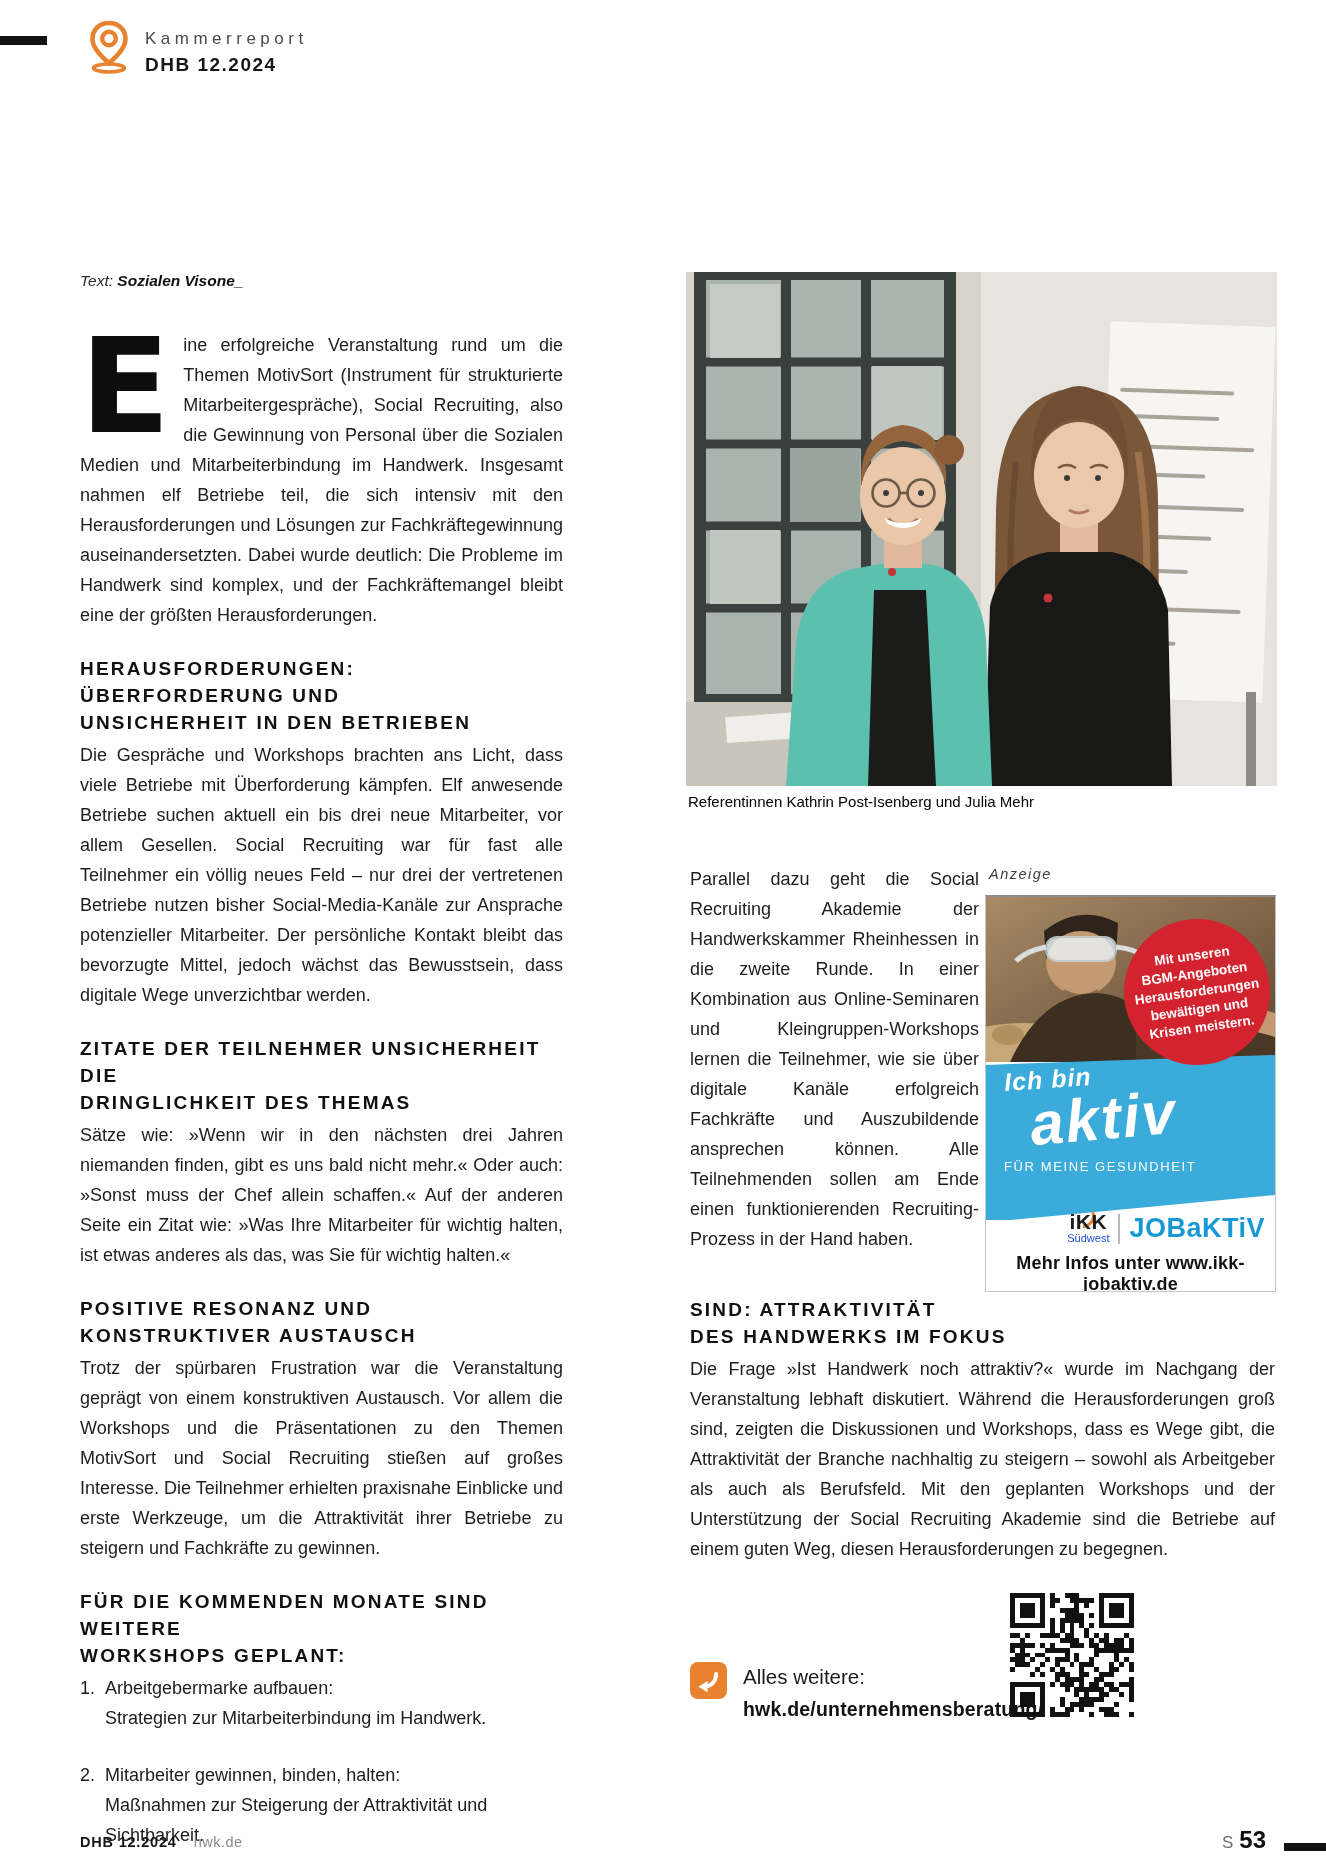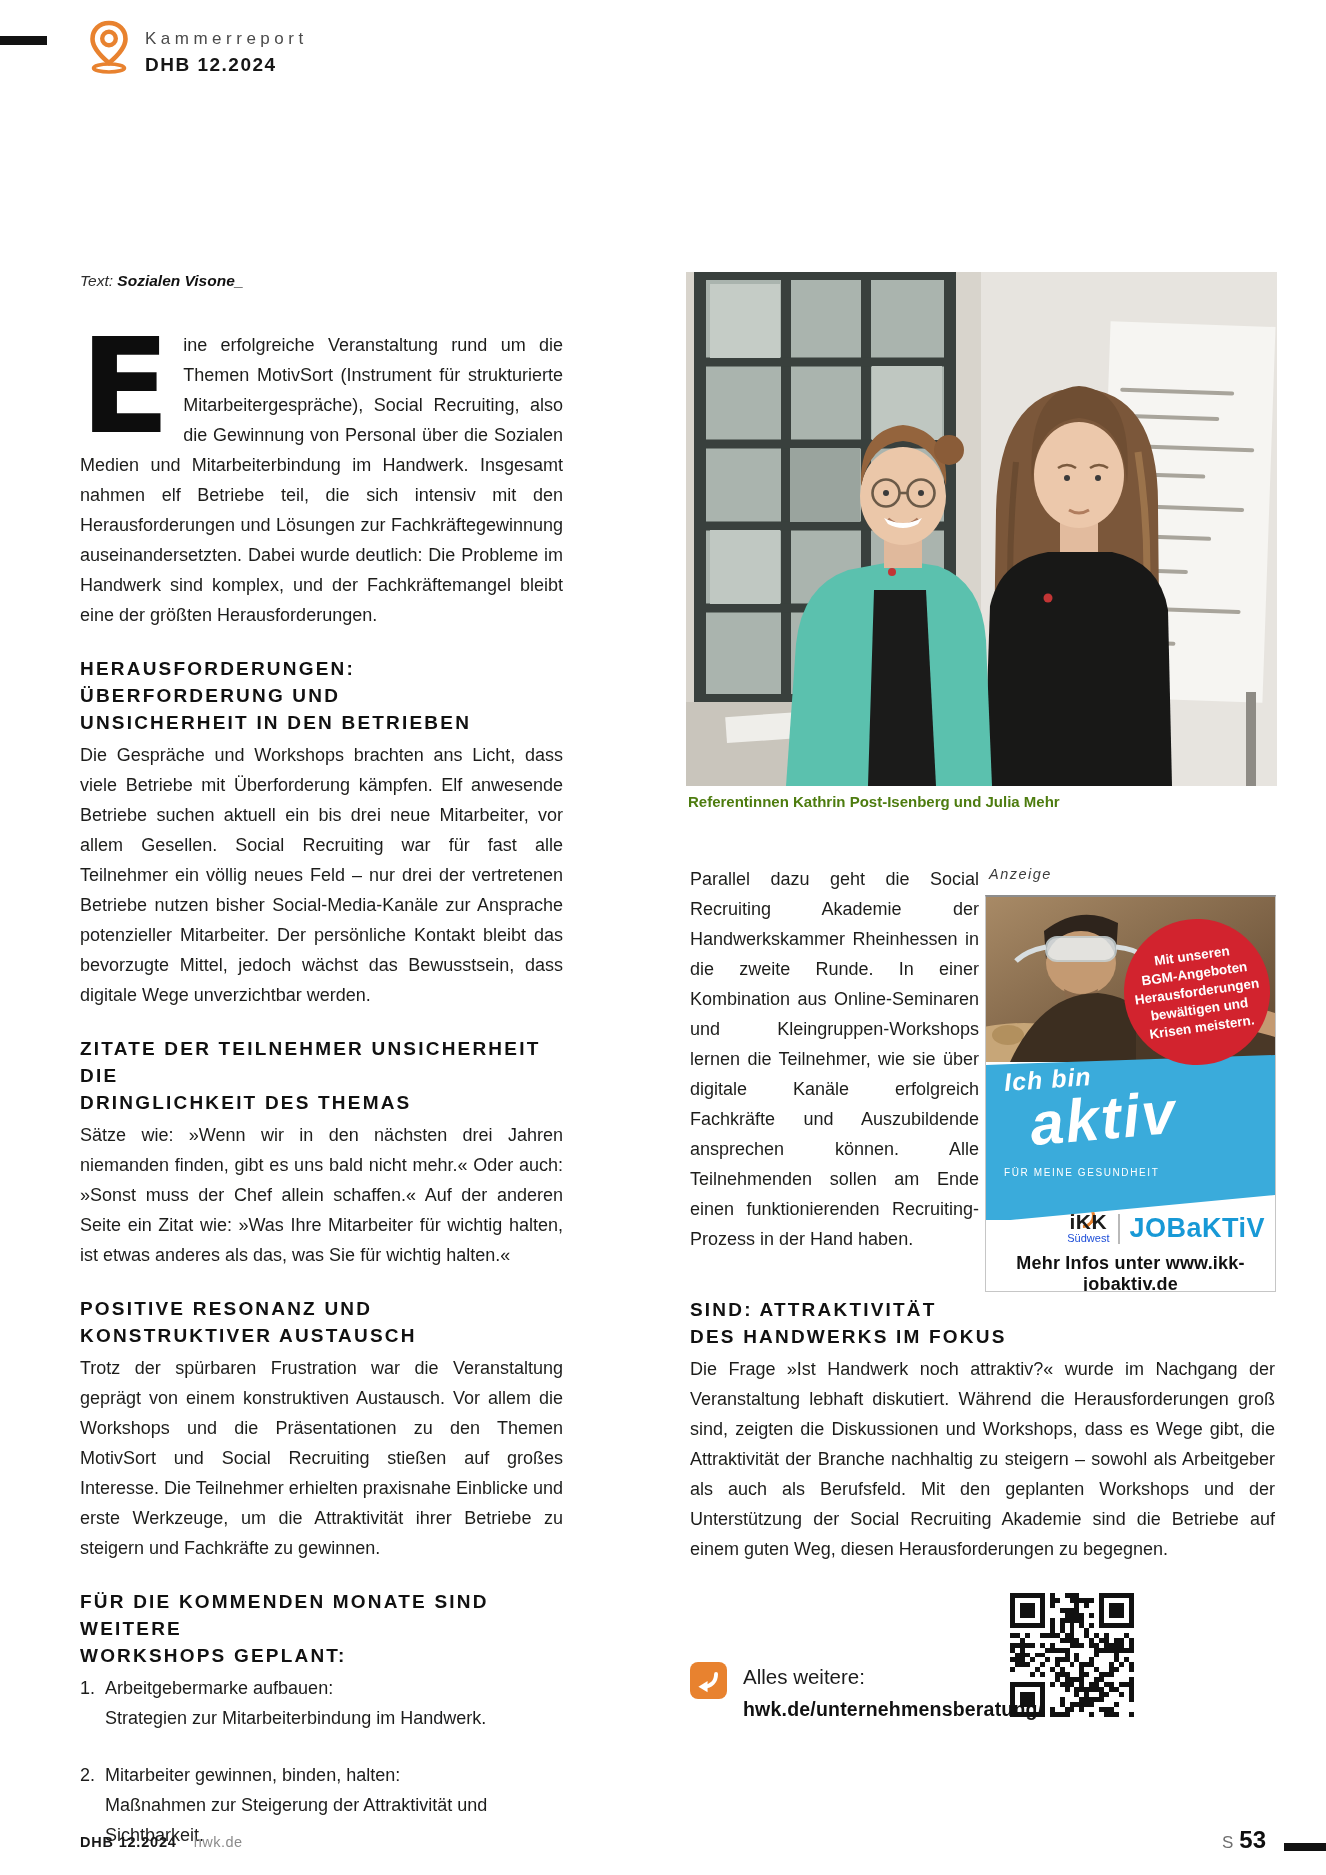--- a/index.html
+++ b/index.html
@@ -35,41 +35,41 @@
   p.body,.col-mid,.fazit p{font-size:18px;line-height:30px;text-align:justify;color:#1d1d1b;
            hyphens:auto;-webkit-hyphens:auto}
   h3.sec{font-size:19px;line-height:27px;font-weight:700;letter-spacing:2.2px;color:#111;
          margin:25px 0 4px 0}
   h3.sec span{display:block}
   .oli{display:flex;margin-top:2px;margin-bottom:27px;font-size:18px;line-height:30px}
   .oli .num{width:25px;flex:none}
 
   
   .photo{position:absolute;left:686px;top:272px;width:591px;height:514px;overflow:hidden;background:#d8d4cc}
-  .caption{position:absolute;left:688px;top:793px;font-size:15px;font-weight:700;color:#4d7c0f}
+  .caption{position:absolute;left:688px;top:793px;font-size:15px;font-weight:400;color:#000000}
 
   
   .col-mid{position:absolute;left:690px;top:864px;width:289px}
 
   
   .ad-label{position:absolute;left:989px;top:866px;font-size:14.5px;font-style:italic;
             letter-spacing:1.5px;color:#3c3c3c}
   .ad{position:absolute;left:985px;top:895px;width:291px;height:397px;background:#fff;
       border:1px solid #c6c6c6;border-top:2px solid #8d8d8d;overflow:hidden}
   .ad-photo{position:absolute;left:0;top:0;width:100%;height:165px}
   .ad-badge{position:absolute;right:5px;top:22px;width:146px;height:146px;border-radius:50%;
             background:var(--ad-red);color:#fff;transform:rotate(-8deg);z-index:3;
             display:flex;flex-direction:column;justify-content:center;text-align:center;
             font-size:13.5px;font-weight:700;line-height:1.32}
   .ad-blue{position:absolute;left:0;top:158px;width:100%;height:165px;background:var(--ad-blue);
            color:#fff;padding:10px 0 0 18px;clip-path:polygon(0 6%,100% 0,100% 100%,0 100%)}
   .ich{font-style:italic;font-weight:700;font-size:25px;letter-spacing:1px;transform:rotate(-4deg);display:inline-block}
   .aktiv{font-style:italic;font-weight:700;font-size:60px;line-height:.95;letter-spacing:2px;
          margin:-4px 0 0 26px;transform:rotate(-5deg);display:inline-block}
-  .fuer{font-size:10px;letter-spacing:1.6px;margin-top:20px}
+  .fuer{font-size:13px;letter-spacing:1.6px;margin-top:12px}
   .ad-white{position:absolute;left:0;bottom:0;width:100%;height:98px;background:#fff;z-index:2;
             clip-path:polygon(0 30%,100% 2%,100% 100%,0 100%);padding-top:18px}
   .logo-row{display:flex;align-items:flex-end;justify-content:flex-end;gap:9px;padding-right:10px}
   .ikk{position:relative;text-align:center;line-height:1}
   .ikk .ring{position:absolute;left:50%;top:-7px;width:24px;height:24px;margin-left:-17px;
              border:3px solid var(--accent);border-radius:50%;border-bottom-color:transparent;transform:rotate(45deg)}
   .ikk .ikk-txt{font-weight:700;font-size:21px;letter-spacing:.5px;position:relative}
   .ikk .sud{font-size:11px;color:#1d4ed8;margin-top:1px}
   .logo-div{width:2px;height:30px;background:#b9b9b9}
   .jobaktiv{color:var(--brand-blue);font-weight:700;font-size:27px;letter-spacing:.5px}

